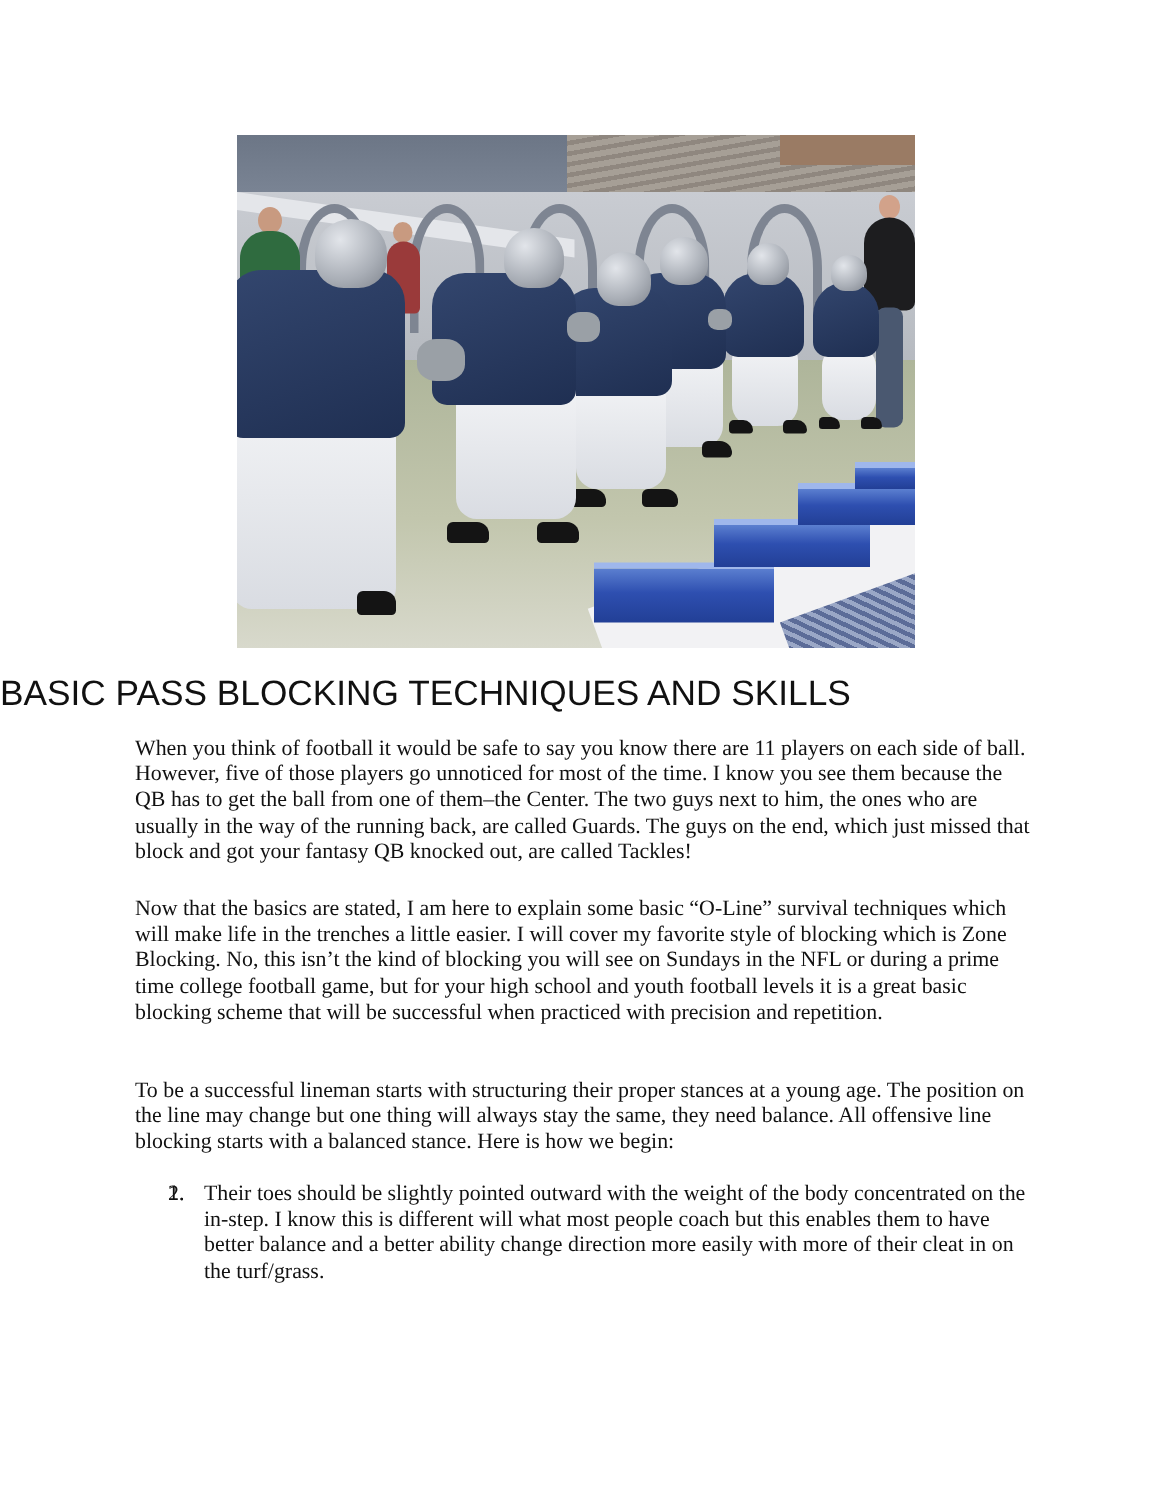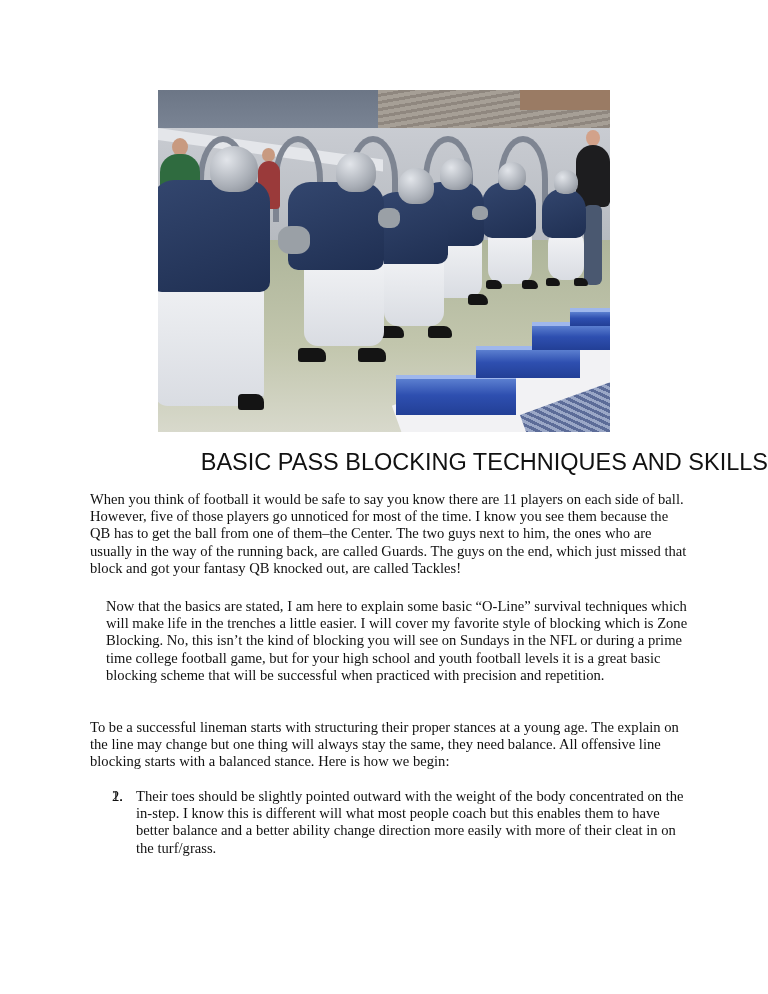--- a/index.html
+++ b/index.html
@@ -25,26 +25,26 @@
     .ph-person .head { position: absolute; border-radius: 50%; }
     .ph-person .torso { position: absolute; border-radius: 18px 18px 6px 6px; }
     .ph-person .legs { position: absolute; border-radius: 6px; }
     .ph-helmet { position: absolute; border-radius: 50% 50% 40% 40%; background: radial-gradient(circle at 35% 30%, #e2e5ea 0%, #a9aeb6 60%, #7f848d 100%); }
     .ph-jersey { position: absolute; background: linear-gradient(160deg, #33466e 0%, #1f2f52 100%); border-radius: 22px 22px 10px 10px; }
     .ph-pants { position: absolute; background: linear-gradient(180deg, #f4f5f7 0%, #d9dce2 100%); border-radius: 14px; }
     .ph-shoe { position: absolute; background: #141414; border-radius: 4px 8px 3px 3px; }
     .ph-glove { position: absolute; background: #9aa0a6; border-radius: 40%; }
 
     
-    .title { position: absolute; left: 0; top: 449px; width: 768px; text-align: right;
+    .title { position: absolute; left: 0; top: 449px; width: 768px; text-align: left;
       font-family: "Liberation Sans", sans-serif; font-size: 23.5px; color: #111; letter-spacing: 0px; margin: 0; font-weight: normal; }
     .body { position: absolute; left: 90px; width: 600px; font-family: "Liberation Serif", serif;
       font-size: 14.6px; line-height: 17.2px; color: #111; margin: 0; }
     .p1 { top: 491px; }
-    .p2 { top: 598px; margin-left: 16px; }
+    .p2 { top: 598px; }
     .p3 { top: 719px; }
     .list { position: absolute; left: 90px; top: 788px; width: 600px; margin: 0; padding: 0; list-style: none;
       font-family: "Liberation Serif", serif; font-size: 14.6px; line-height: 17.2px; color: #111; }
     .list li { position: relative; padding-left: 46px; }
     .list .num { position: absolute; left: 22px; top: 0; }
   </style>
 </head>
 <body>
 
 <div class="page">
@@ -126,21 +126,21 @@
       <div class="ph-helmet" style="left:42px; top:0; width:48px; height:46px;"></div>
       <div class="ph-glove" style="left:110px; top:80px; width:32px; height:28px;"></div>
       <div class="ph-shoe" style="left:70px; top:248px; width:26px; height:16px;"></div>
     </div>
   </div>
 
   <h1 class="title">BASIC PASS BLOCKING TECHNIQUES AND SKILLS</h1>
 
   <p class="body p1">When you think of football it would be safe to say you know there are 11 players on each side of ball.  However, five of those players go unnoticed for most of the time.   I know you see them because the QB has to get the ball from one of them–the Center.   The two guys next to him, the ones who are usually in the way of the running back, are called Guards.  The guys on the end, which just missed that block and got your fantasy QB knocked out, are called Tackles!</p>
   <p class="body p2">Now that the basics are stated, I am here to explain some basic “O-Line” survival techniques which will make life in the trenches a little easier.  I will cover my favorite style of blocking which is Zone Blocking.  No, this isn’t the kind of blocking you will see on Sundays in the NFL or during a prime time college football game, but for your high school and youth football levels it is a great basic blocking scheme that will be successful when practiced with precision and repetition.</p>
-  <p class="body p3">To be a successful lineman starts with structuring their proper stances at a young age.  The explain on the line may change but one thing will always stay the same, they need balance.  All offensive line blocking starts with a balanced stance. Here is how we begin:</p>
+  <p class="body p3">To be a successful lineman starts with structuring their proper stances at a young age.  The position on the line may change but one thing will always stay the same, they need balance.  All offensive line blocking starts with a balanced stance. Here is how we begin:</p>
 
   <ol class="list">
     <li>
       <span class="num">1.</span>
     </li>
     <li>
       <span class="num">2.</span>
       <span>Their toes should be slightly pointed outward with the weight of the body concentrated on the in-step. I know this is different will what most people coach but this enables them to have better balance and a better ability change direction more easily with more of their cleat in on the turf/grass.</span>
     </li>
   </ol>

